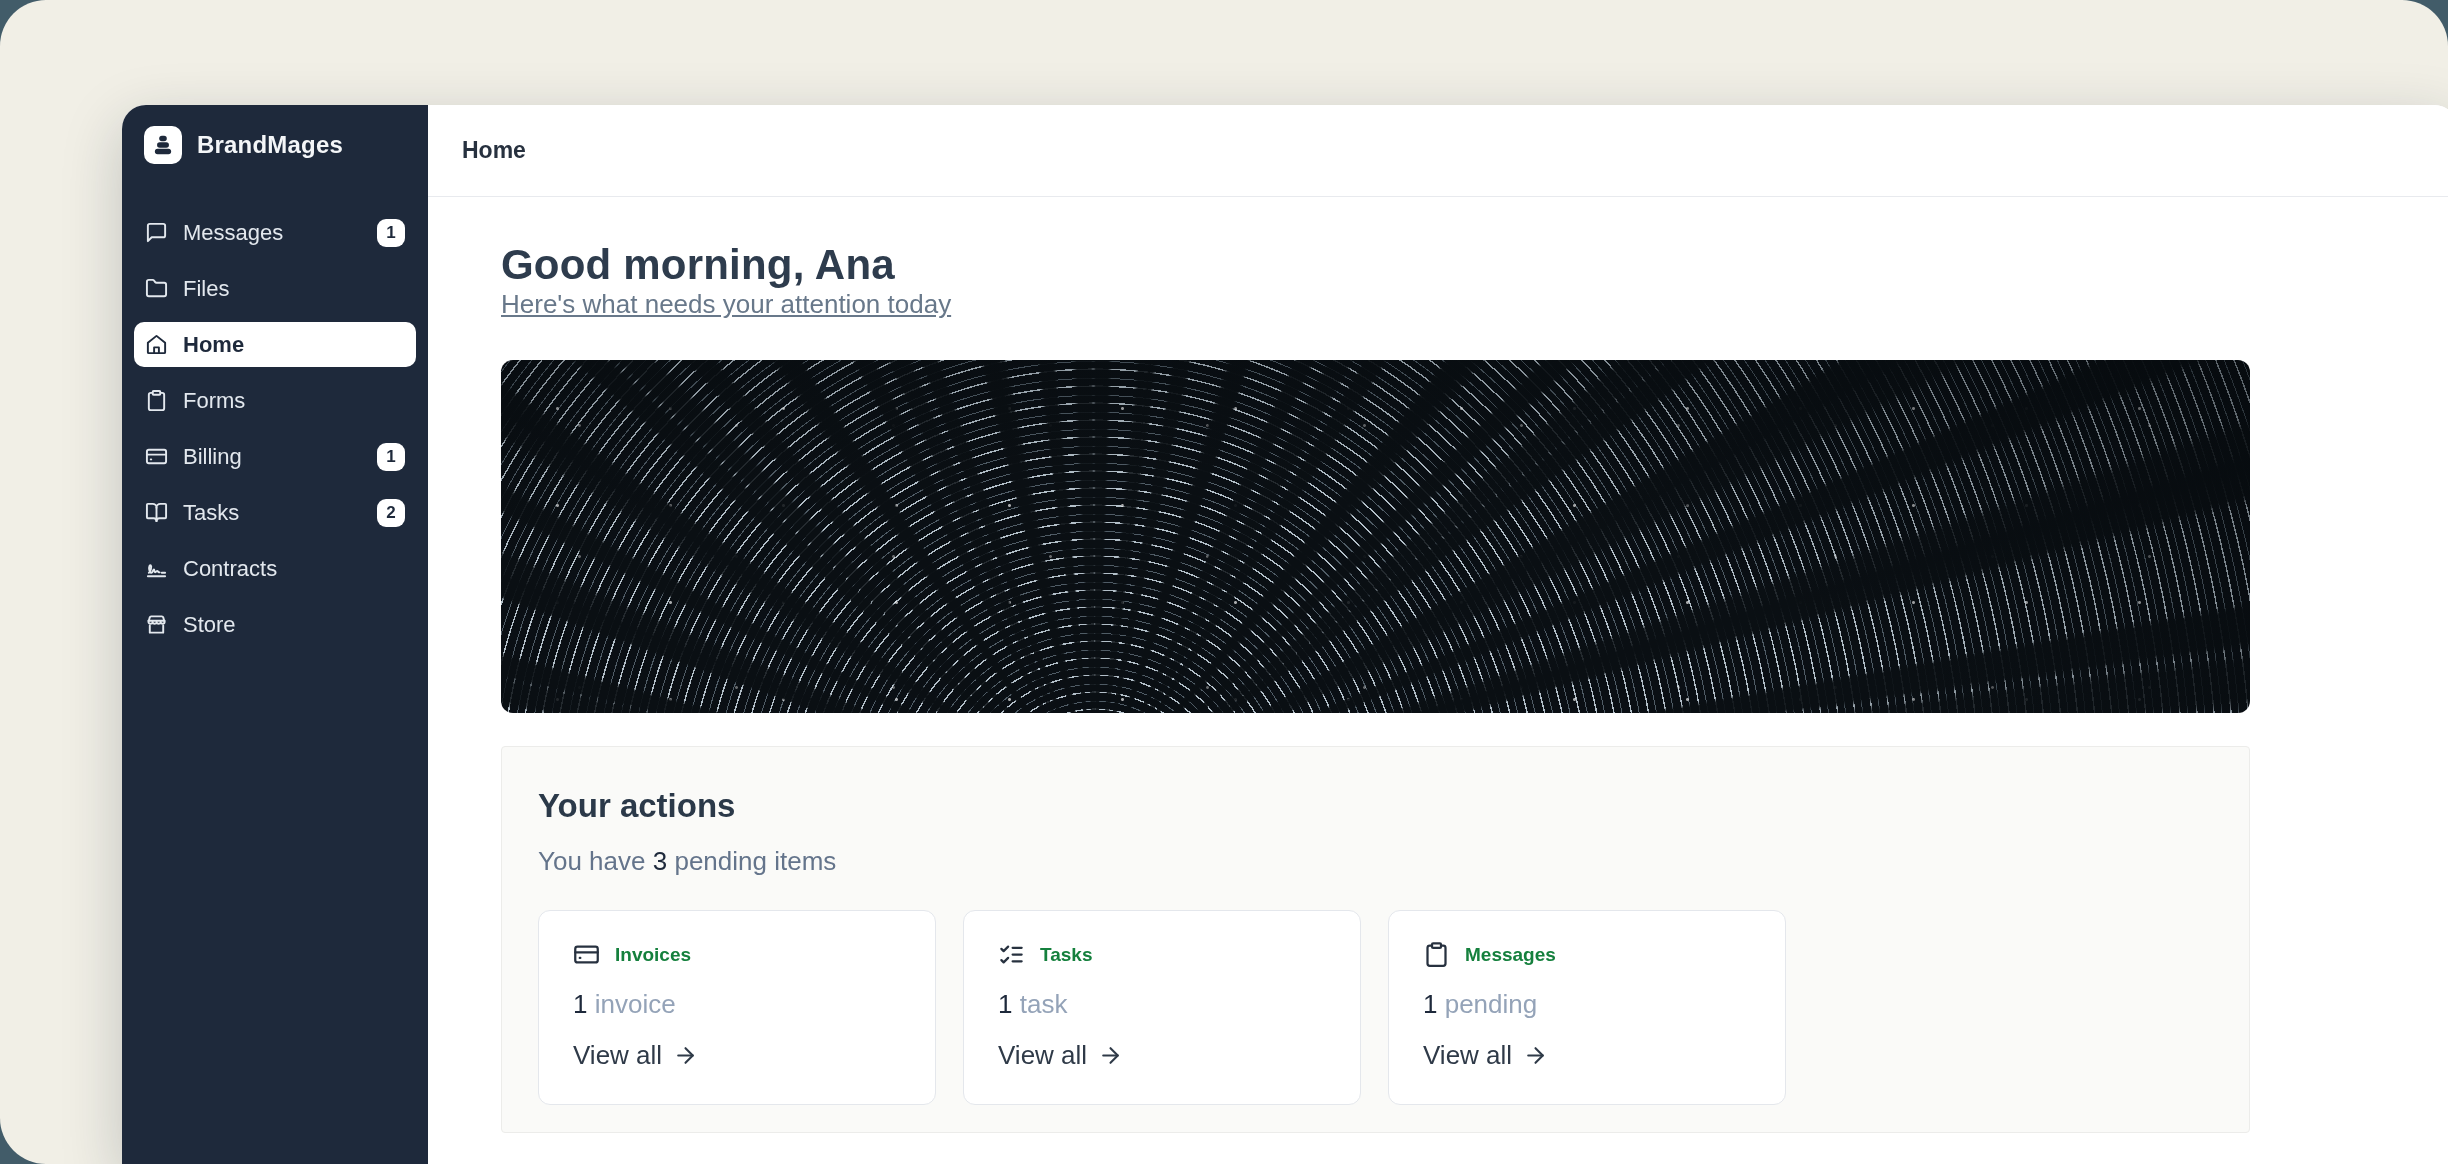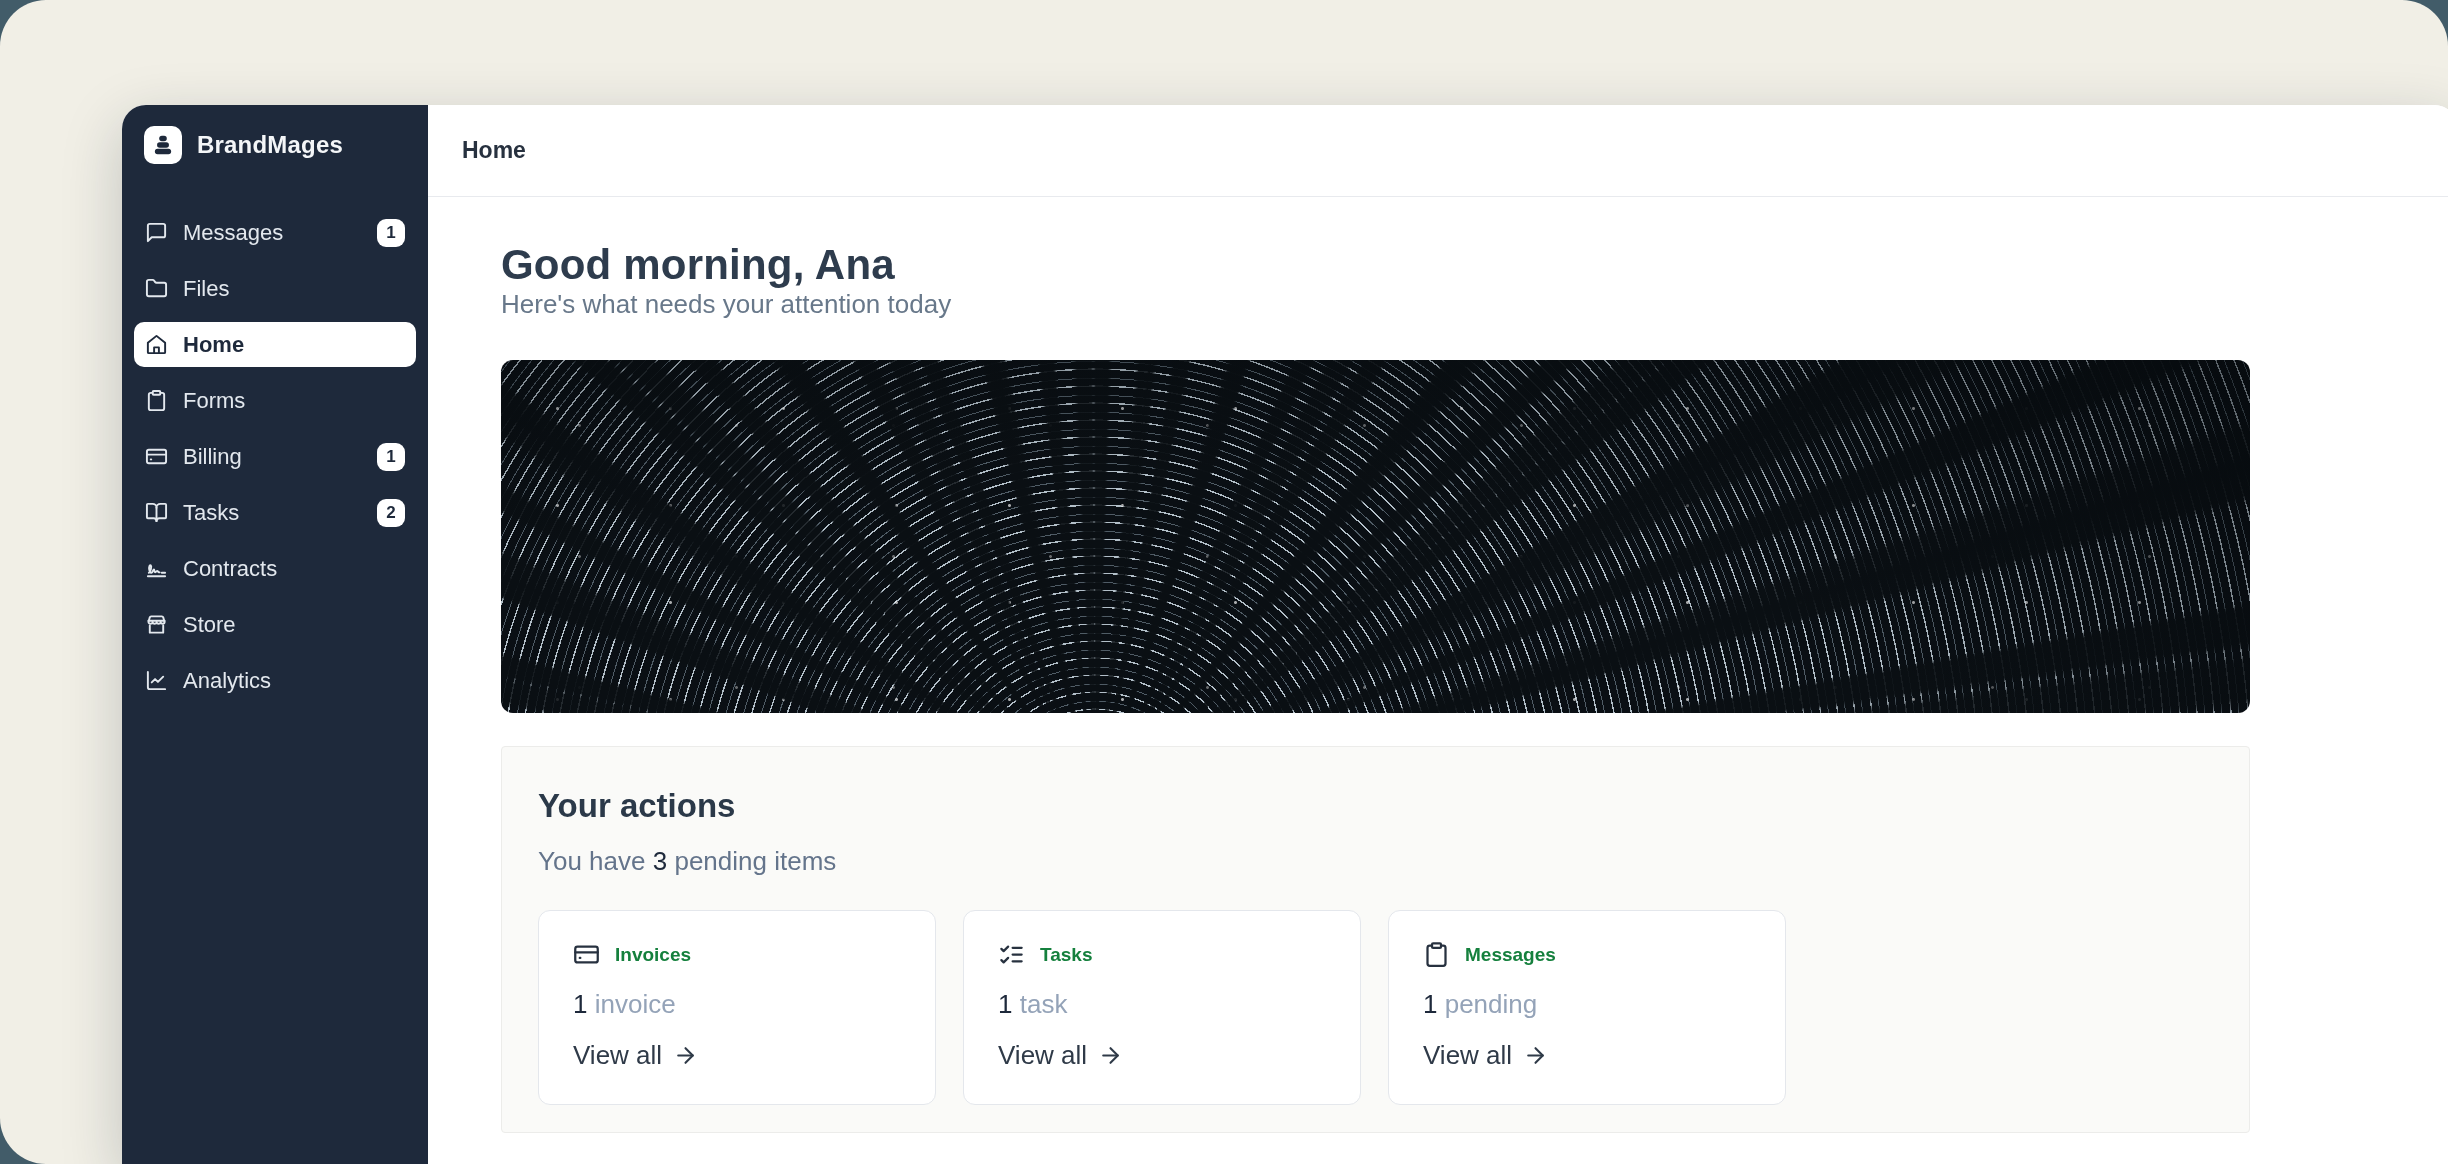--- a/index.html
+++ b/index.html
@@ -73,21 +73,21 @@
   .content { flex:1; display:flex; flex-direction:column; background:#ffffff; border-radius:0 24px 0 0; min-width:0; }
   .topbar {
     height:92px; flex:none;
     border-bottom:1px solid #e8eaee;
     display:flex; align-items:center;
     padding-left:34px;
   }
   .breadcrumb { font-size:23px; font-weight:600; color:#27313f; }
   .main { padding:44px 76px 0 73px; }
   .greeting { font-size:42px; font-weight:600; color:#2e3c4d; letter-spacing:.2px; margin-bottom:0; }
-  .subline { font-size:26px; color:#68788a; margin-bottom:40px; }
+  .subline { font-size:26px; color:#68788a; margin-bottom:40px;text-decoration:underline; }
   
   .hero {
     width:1749px; height:353px;
     border-radius:12px;
     margin-bottom:33px;
     background:
       radial-gradient(ellipse at 34% 130%, rgba(0,0,0,0) 52%, rgba(4,8,11,.5) 96%),
       repeating-conic-gradient(from 7deg at 34% 128%, rgba(10,15,19,0) 0deg 2.6deg, rgba(10,15,19,.93) 3deg 4.6deg, rgba(10,15,19,0) 5.1deg 7deg),
       repeating-conic-gradient(from 0deg at 34% 128%, rgba(10,15,19,0) 0deg 5deg, rgba(10,15,19,.85) 5.6deg 7.4deg, rgba(10,15,19,0) 8deg 11deg),
       radial-gradient(circle, rgba(255,255,255,.65) 1px, rgba(255,255,255,0) 2px),
@@ -227,29 +227,20 @@
         <span class="nav-icon">
           <svg class="ic" viewBox="0 0 24 24">
               <path d="M4 8 5 4.5A1.5 1.5 0 0 1 6.4 3.5h11.2A1.5 1.5 0 0 1 19 4.5L20 8"></path>
               <path d="M3.5 8h17v1.2c0 1.2-1 2.1-2.1 2.1-1 0-1.9-.7-2.1-1.6-.3.9-1.1 1.6-2.1 1.6s-1.9-.7-2.1-1.6c-.3.9-1.1 1.6-2.1 1.6s-1.9-.7-2.1-1.6c-.3.9-1.1 1.6-2.1 1.6-1.2 0-2.2-.9-2.2-2.1Z"></path>
               <path d="M5 13v7.5h14V13"></path>
             </svg>
         </span>
         <span>Store</span>
       </div>
 
-      <div class="nav-item">
-        <span class="nav-icon">
-          <svg class="ic" viewBox="0 0 24 24">
-              <path d="M3 3v16a2 2 0 0 0 2 2h16"></path>
-              <path d="m7 14 3.5-3.5 3 3L19 8"></path>
-            </svg>
-        </span>
-        <span>Analytics</span>
-      </div>
 
     </nav>
   </aside>
 
   <div class="content">
 
     <div class="topbar">
       <span class="breadcrumb">Home</span>
     </div>
 

